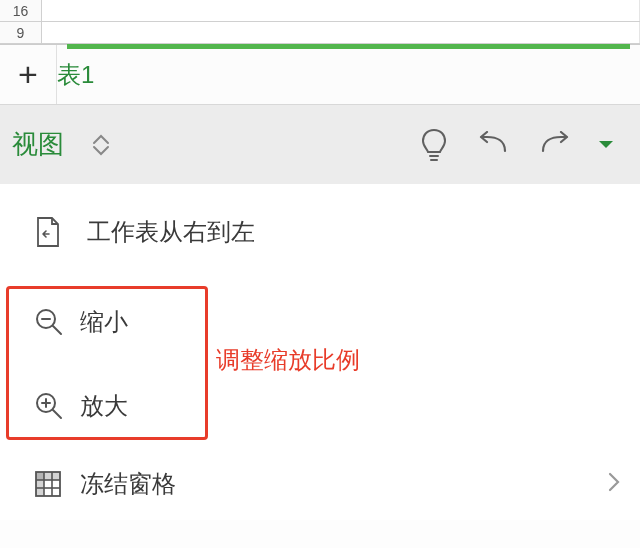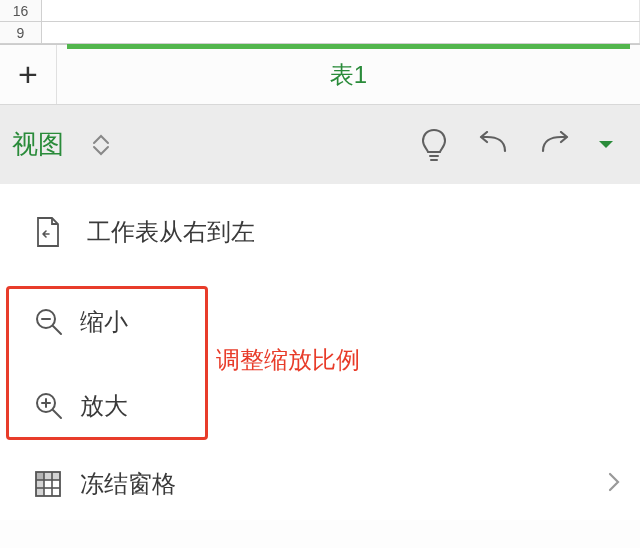--- a/index.html
+++ b/index.html
@@ -49,21 +49,21 @@
       align-items: center;
       justify-content: center;
       font-size: 34px;
       color: #333;
       font-weight: 300;
     }
     .sheet-tab {
       flex: 1;
       display: flex;
       align-items: center;
-      justify-content: center;
+      justify-content: flex-start;
       font-size: 24px;
       color: #666;
       border-left: 1px solid #e0e0e0;
       position: relative;
     }
     .sheet-tab.active {
       color: #2a8b3a;
     }
     .sheet-tab.active::before {
       content: "";

